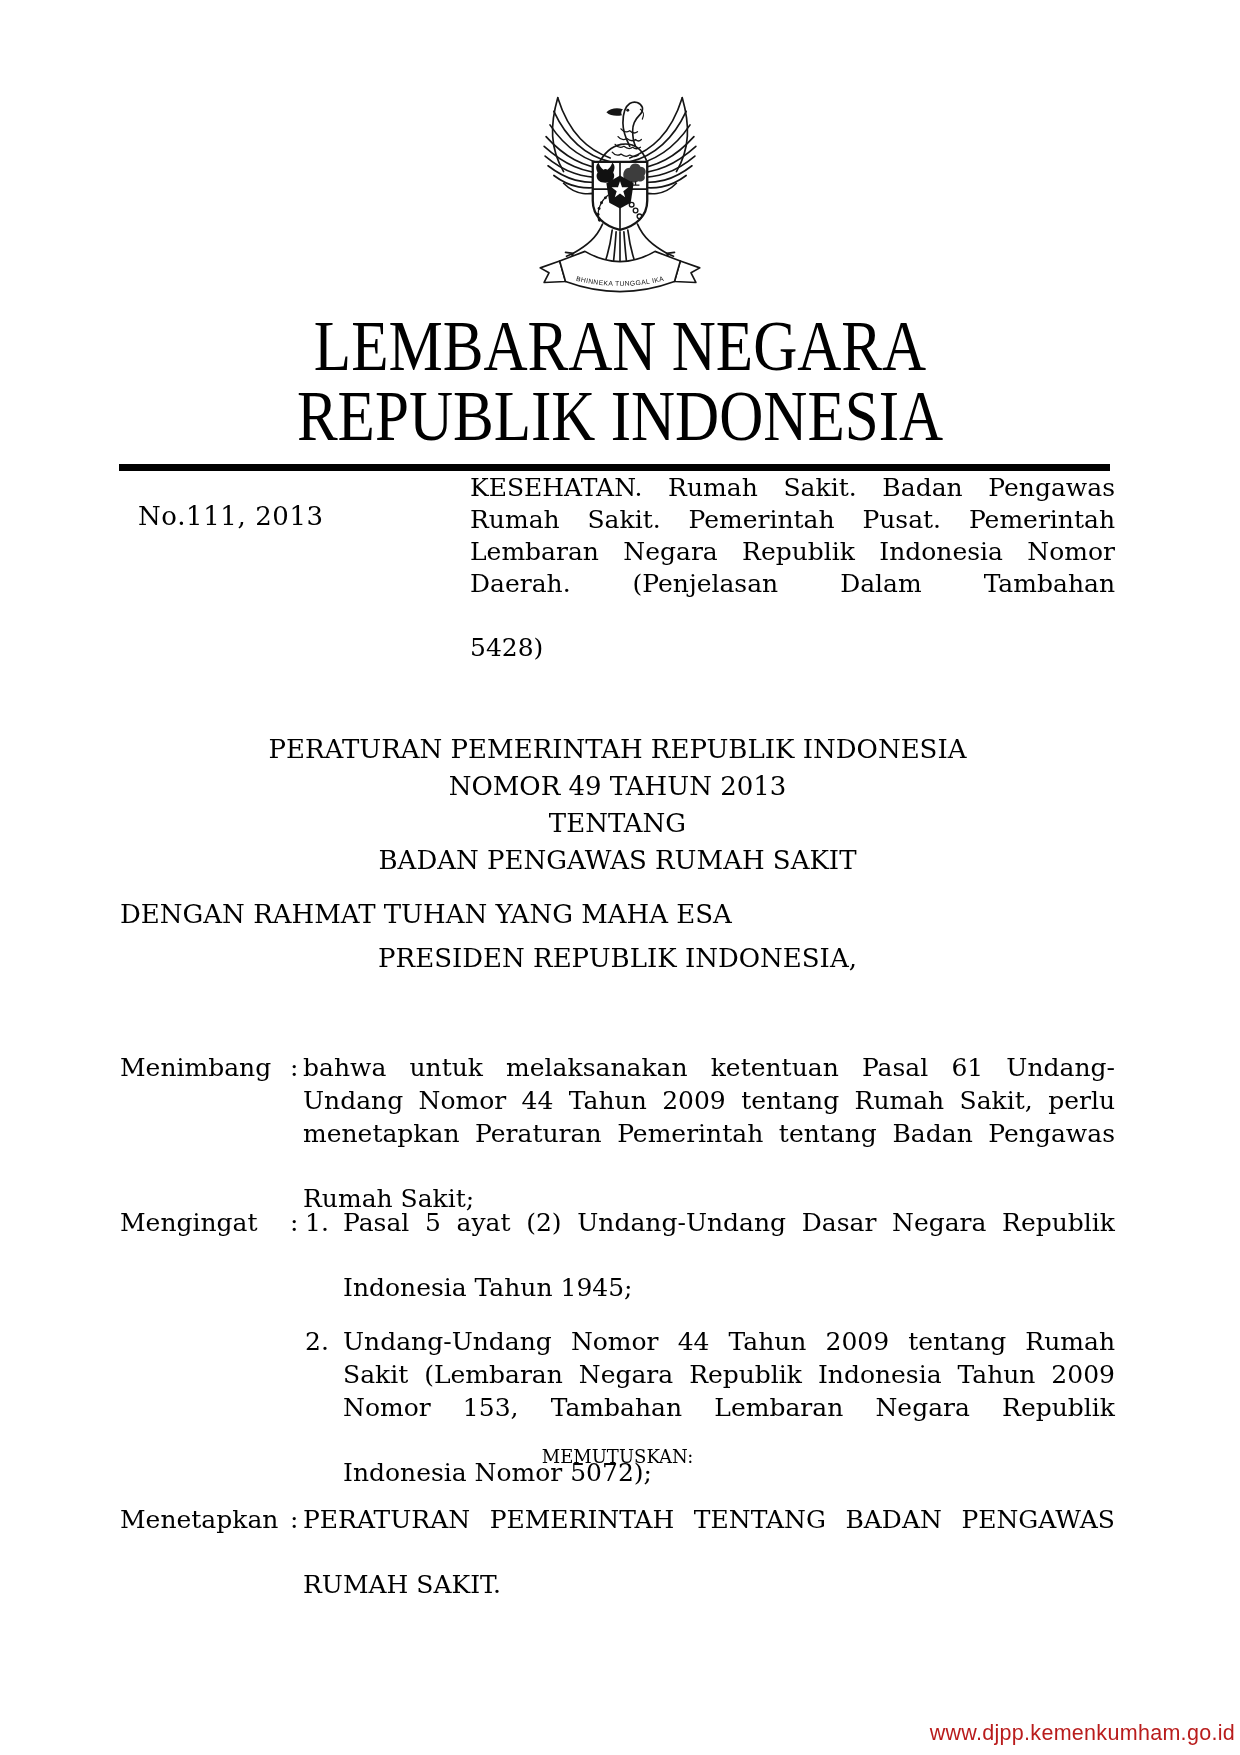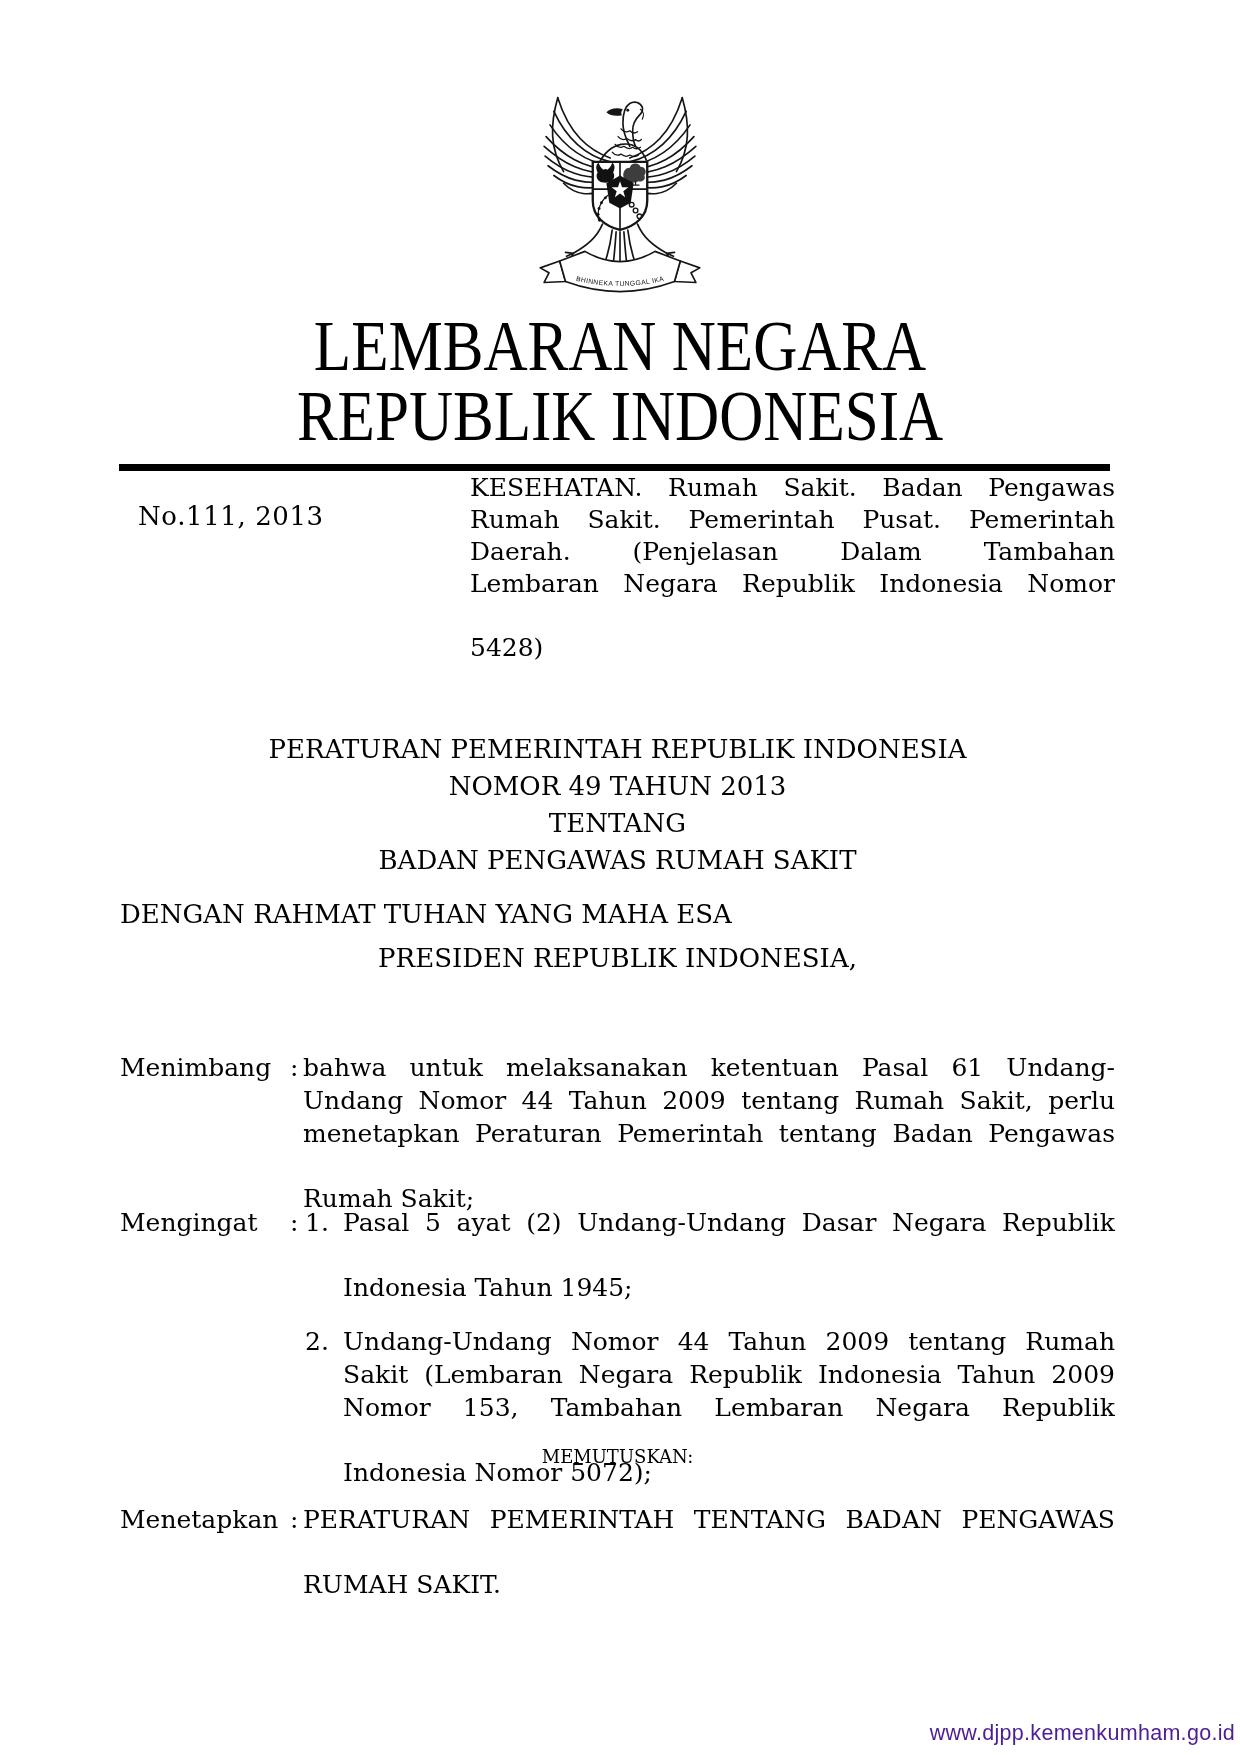--- a/index.html
+++ b/index.html
@@ -137,21 +137,21 @@
   .list-item .num { padding-left: 2px; }
   .list-item + .list-item { margin-top: 21px; }
 
   
   .footer-url {
     position: absolute;
     right: 5px;
     top: 1721px;
     font-family: "Liberation Sans", sans-serif;
     font-size: 21.5px;
-    color: #4c1d95;
+    color: #b91c1c;
     letter-spacing: 0.3px;
   }
 </style>
 </head>
 <body>
 
 <div class="page">
 
   <svg class="emblem" viewBox="0 0 200 220" aria-hidden="true">
     <g stroke="#151515" fill="none" stroke-width="1.7" stroke-linecap="round" stroke-linejoin="round">
@@ -246,22 +246,22 @@
   <div class="masthead">
       <div class="tline">LEMBARAN NEGARA</div>
       <div class="tline">REPUBLIK INDONESIA</div>
     </div>
   <div class="rule"></div>
 
   <div class="gazette-number">No.111, 2013</div>
   <div class="subject just">
       <div class="tline">KESEHATAN.  Rumah  Sakit.  Badan  Pengawas</div>
       <div class="tline">Rumah  Sakit.  Pemerintah  Pusat.  Pemerintah</div>
+      <div class="tline">Lembaran  Negara  Republik  Indonesia  Nomor</div>
       <div class="tline">Daerah.  (Penjelasan  Dalam  Tambahan</div>
-      <div class="tline">Lembaran  Negara  Republik  Indonesia  Nomor</div>
       <div class="tline">5428)</div>
     </div>
 
   <div class="title-block">
     <div>PERATURAN PEMERINTAH REPUBLIK INDONESIA</div>
     <div>NOMOR 49 TAHUN 2013</div>
     <div>TENTANG</div>
     <div>BADAN PENGAWAS RUMAH SAKIT</div>
   </div>
 

